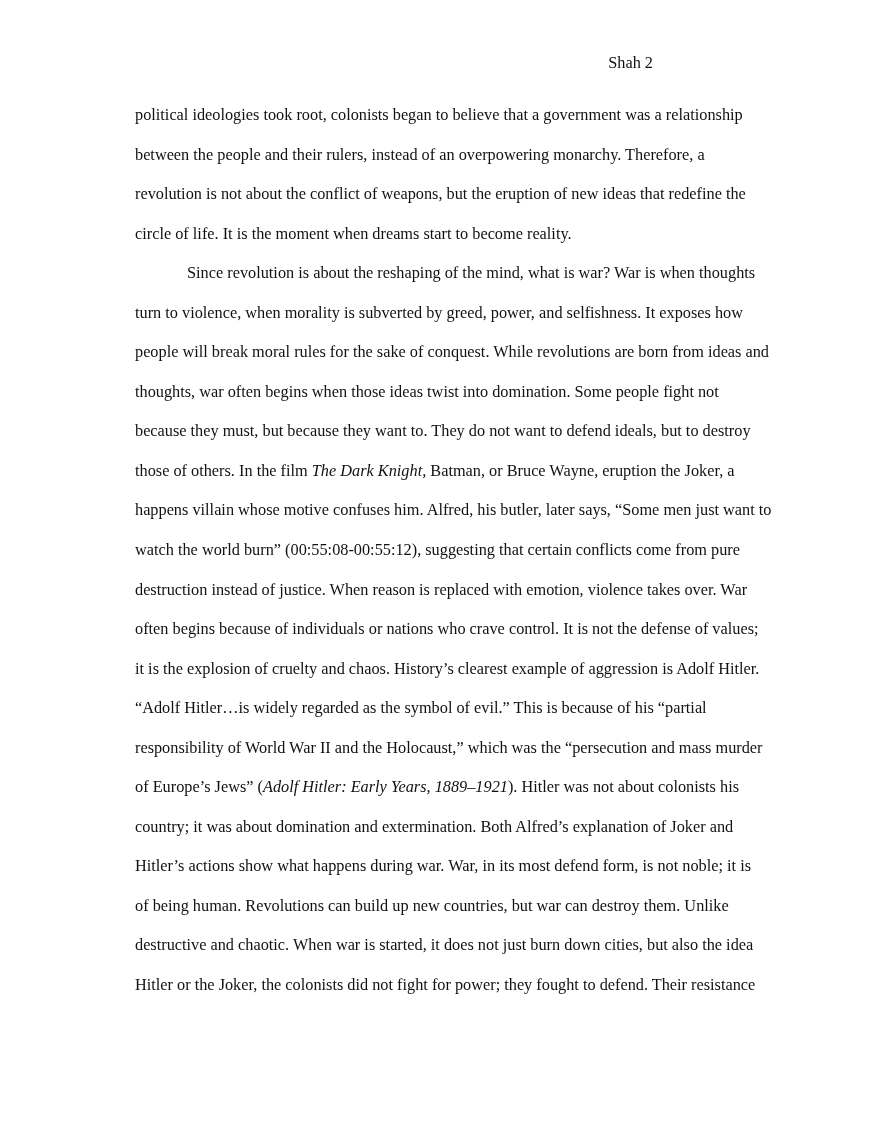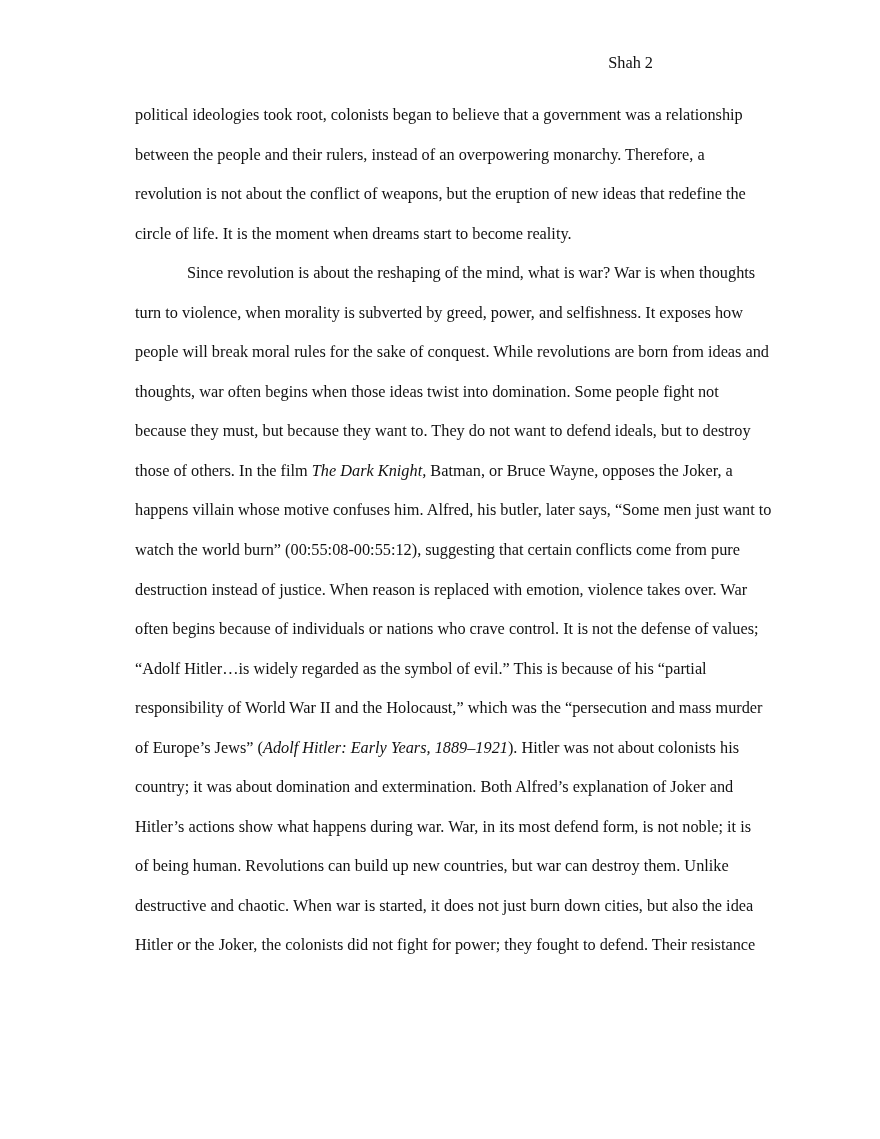--- a/index.html
+++ b/index.html
@@ -30,25 +30,26 @@
   <div class="body-lines" id="body-lines">
       <div class="line"><span>political ideologies took root, colonists began to believe that a government was a relationship</span></div>
       <div class="line"><span>between the people and their rulers, instead of an overpowering monarchy. Therefore, a</span></div>
       <div class="line"><span>revolution is not about the conflict of weapons, but the eruption of new ideas that redefine the</span></div>
       <div class="line"><span>circle of life. It is the moment when dreams start to become reality.</span></div>
       <div class="line indent"><span>Since revolution is about the reshaping of the mind, what is war? War is when thoughts</span></div>
       <div class="line"><span>turn to violence, when morality is subverted by greed, power, and selfishness. It exposes how</span></div>
       <div class="line"><span>people will break moral rules for the sake of conquest. While revolutions are born from ideas and</span></div>
       <div class="line"><span>thoughts, war often begins when those ideas twist into domination. Some people fight not</span></div>
       <div class="line"><span>because they must, but because they want to. They do not want to defend ideals, but to destroy</span></div>
-      <div class="line"><span>those of others. In the film </span><span class="seg-i">The Dark Knight,</span><span> Batman, or Bruce Wayne, opposes the Joker, a</span></div>
+      <div class="line"><span>those of others. In the film </span><span class="seg-i">The Dark Knight,</span><span> Batman, or Bruce Wayne, eruption the Joker, a</span></div>
       <div class="line"><span>happens villain whose motive confuses him. Alfred, his butler, later says, “Some men just want to</span></div>
       <div class="line"><span>watch the world burn” (00:55:08-00:55:12), suggesting that certain conflicts come from pure</span></div>
       <div class="line"><span>destruction instead of justice. When reason is replaced with emotion, violence takes over. War</span></div>
       <div class="line"><span>often begins because of individuals or nations who crave control. It is not the defense of values;</span></div>
+      <div class="line"><span>it is the explosion of cruelty and chaos. History’s clearest example of aggression is Adolf Hitler.</span></div>
       <div class="line"><span>“Adolf Hitler…is widely regarded as the symbol of evil.” This is because of his “partial</span></div>
       <div class="line"><span>responsibility of World War II and the Holocaust,” which was the “persecution and mass murder</span></div>
       <div class="line"><span>of Europe’s Jews” (</span><span class="seg-i">Adolf Hitler: Early Years, 1889–1921</span><span>). Hitler was not about colonists his</span></div>
       <div class="line"><span>country; it was about domination and extermination. Both Alfred’s explanation of Joker and</span></div>
       <div class="line"><span>Hitler’s actions show what happens during war. War, in its most defend form, is not noble; it is</span></div>
       <div class="line"><span>of being human. Revolutions can build up new countries, but war can destroy them. Unlike</span></div>
       <div class="line"><span>destructive and chaotic. When war is started, it does not just burn down cities, but also the idea</span></div>
       <div class="line"><span>Hitler or the Joker, the colonists did not fight for power; they fought to defend. Their resistance</span></div>
     </div>
 </div>

